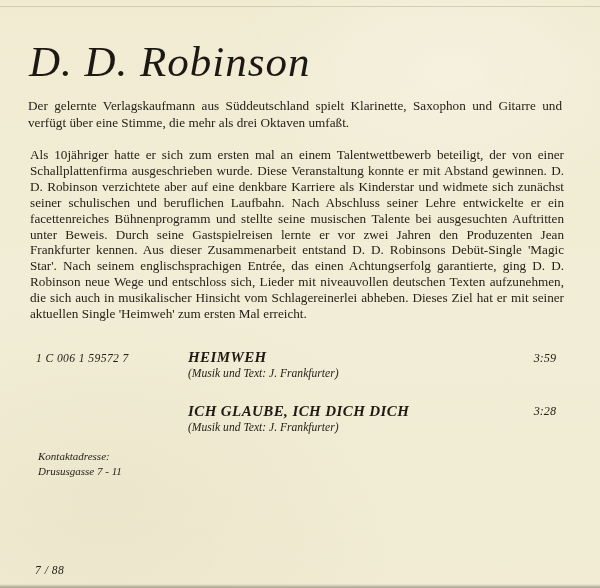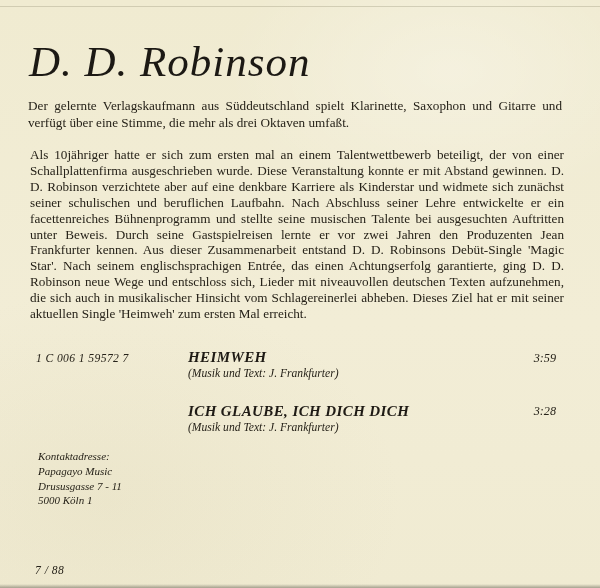--- a/index.html
+++ b/index.html
@@ -131,22 +131,20 @@
     <span class="track-credit t1-credit">(Musik und Text: J. Frankfurter)</span>
     <span class="track-time t1-time">3:59</span>
 
     <span class="track-title t2-title">ICH GLAUBE, ICH DICH DICH</span>
     <span class="track-credit t2-credit">(Musik und Text: J. Frankfurter)</span>
     <span class="track-time t2-time">3:28</span>
   </div>
 
   <div class="contact">
     <div>Kontaktadresse:</div>
-    <div>Papagayo Music</div>
     <div>Drususgasse 7 - 11</div>
-    <div>5000 Köln 1</div>
   </div>
 
   <div class="page-code">7 / 88</div>
 
   <div class="scan-bottom-edge"></div>
 
 </div>
 
 </body></html>

